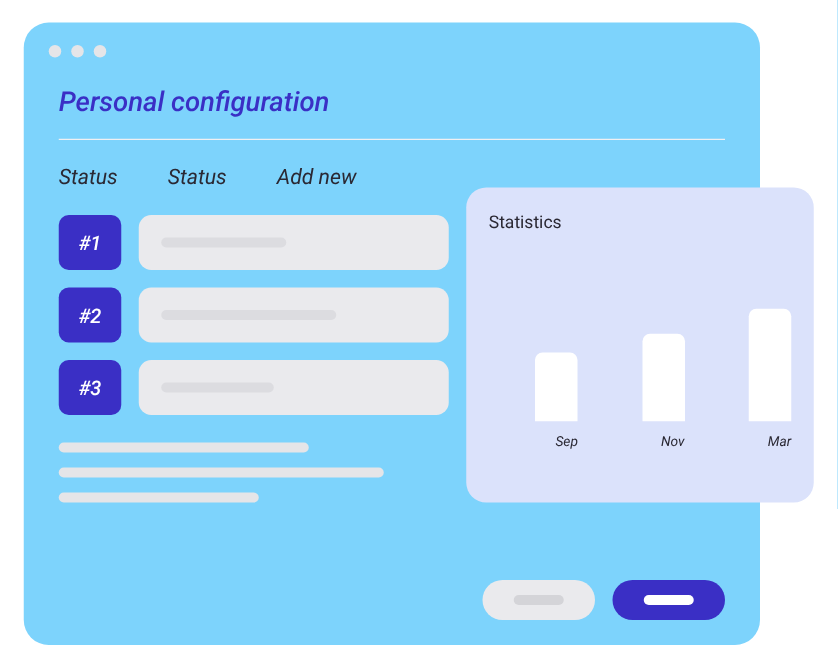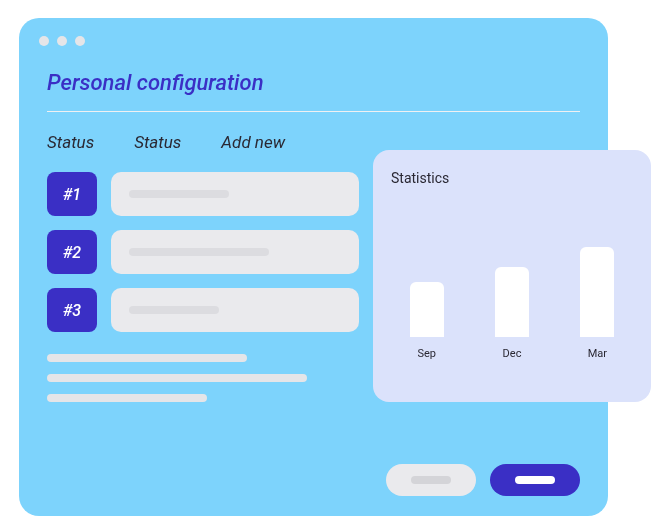--- a/index.html
+++ b/index.html
@@ -144,23 +144,24 @@
     .stats-chart {
       height: 160px;
       display: flex;
       align-items: flex-end;
       gap: 14px;
       justify-content: center;
     }
     .col {
       display: flex;
       flex-direction: column;
-      align-items: center;
+      align-items: flex-end;
       gap: 10px;
       flex:1;
+      font-style:italic;
     }
     .bar {
       width: 34px;
       background: #fff;
       border-radius: 6px 6px 0 0;
     }
     .bar.highlight {
       background: #3a2fc5;
     }
     .month {
@@ -226,20 +227,20 @@
 
 <div class="stats-card">
   <div class="stats-title">Statistics</div>
   <div class="stats-chart" id="stats-chart">
       <div class="col">
         <div class="bar" style="height: 55px;"></div>
         <div class="month">Sep</div>
       </div>
       <div class="col">
         <div class="bar" style="height: 70px;"></div>
-        <div class="month">Dec</div>
+        <div class="month">Nov</div>
       </div>
       <div class="col">
         <div class="bar" style="height: 90px;"></div>
         <div class="month">Mar</div>
       </div>
     </div>
 </div>
 
 </body></html>

